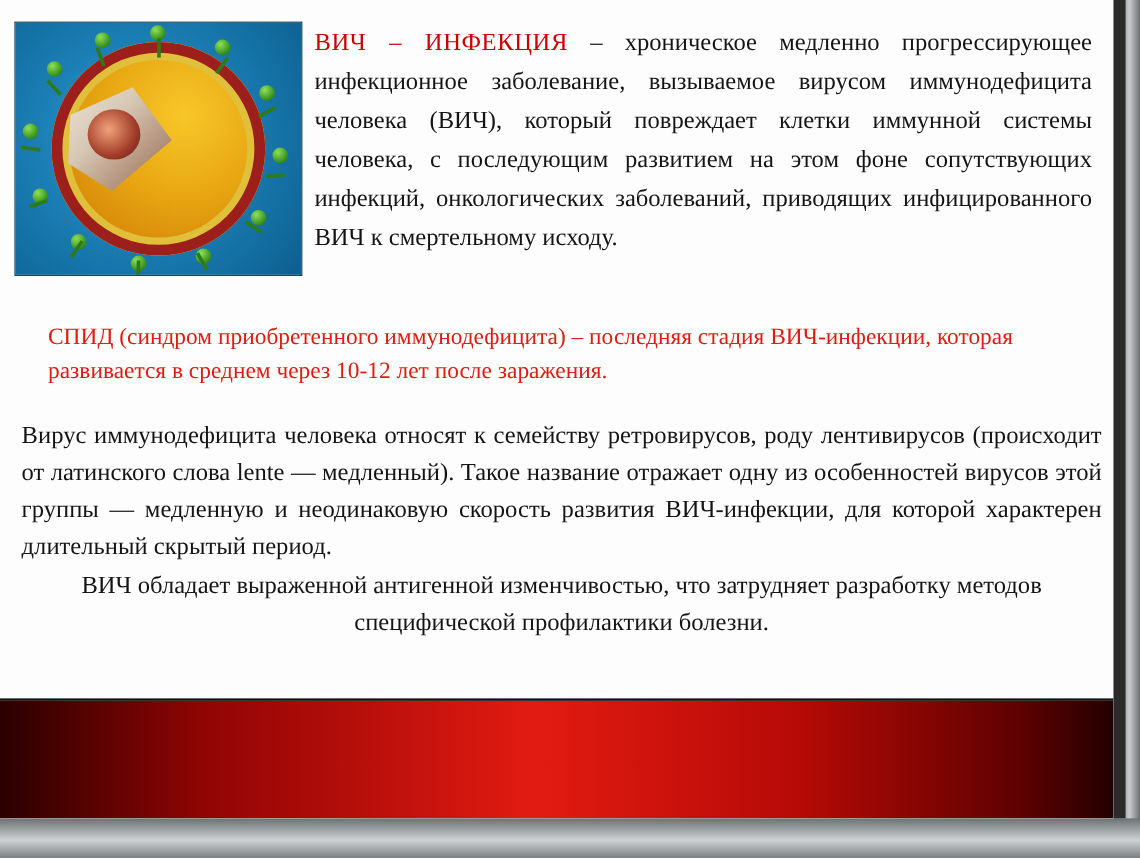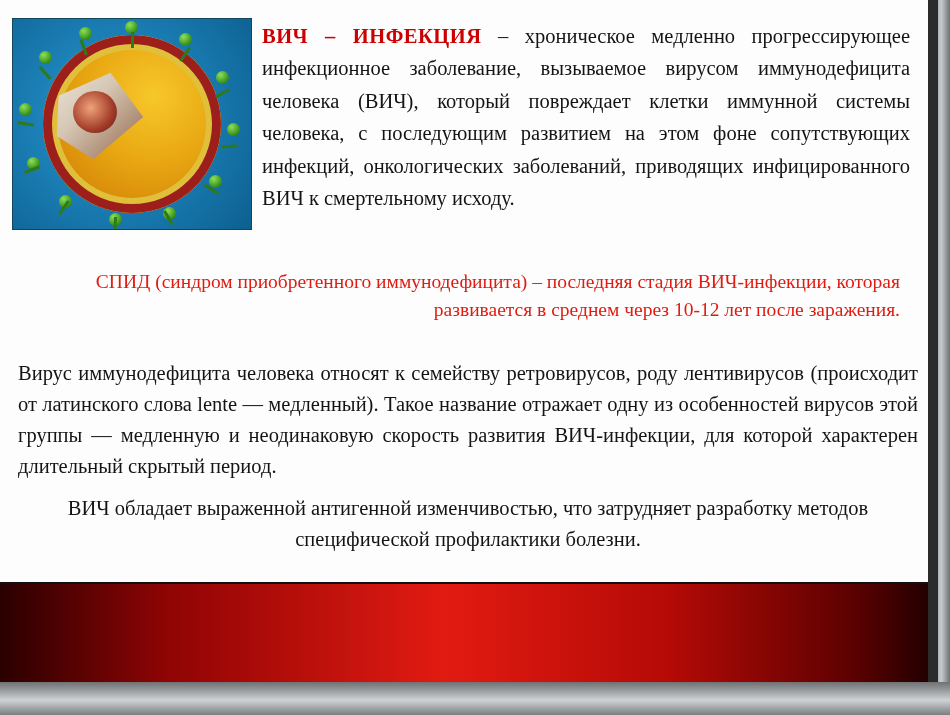--- a/index.html
+++ b/index.html
@@ -131,50 +131,50 @@
     top: 20px;
     width: 648px;
     font-size: 20.5px;
     line-height: 1.58;
     color: #141414;
     text-align: justify;
     text-justify: inter-word;
   }
   .para-top .kw {
     color: #cc0000;
-    font-weight: bold;
+    font-weight: normal;
     letter-spacing: 0.5px;
   }
 
   
   .para-red {
     position: absolute;
     left: 40px;
     top: 268px;
     width: 860px;
     font-size: 19.5px;
     line-height: 1.42;
     color: #e01b0f;
-    text-align: right;
+    text-align: left;
   }
 
   
   .para-body {
     position: absolute;
     left: 18px;
     top: 348px;
     width: 900px;
     font-size: 20.5px;
     line-height: 1.52;
     color: #141414;
     text-align: justify;
     text-justify: inter-word;
   }
   .para-body p {
-    margin: 10px 0 0 0;
+    margin: 0 0 0 0;
   }
   .para-body p.last {
     text-align: center;
   }
 </style>
 </head>
 <body>
 
 <div class="slide">
 

